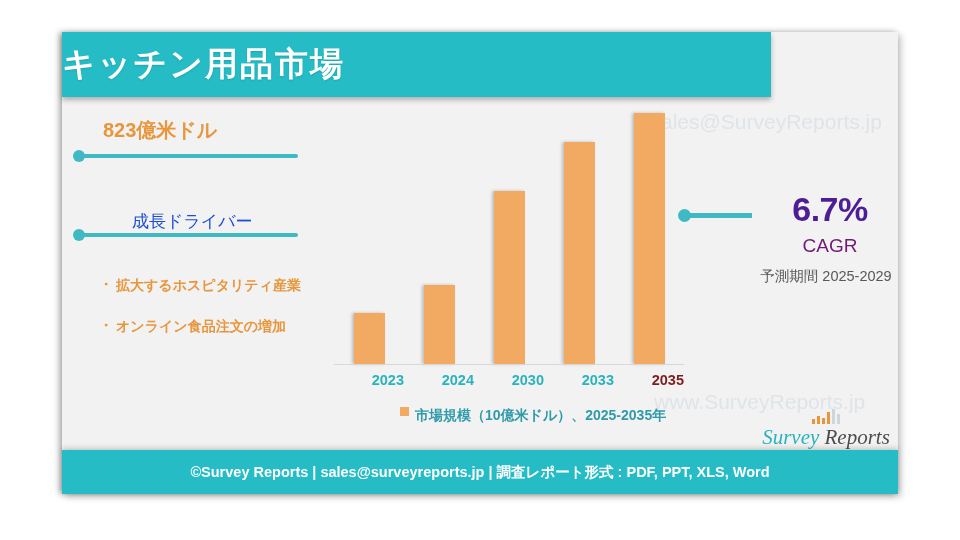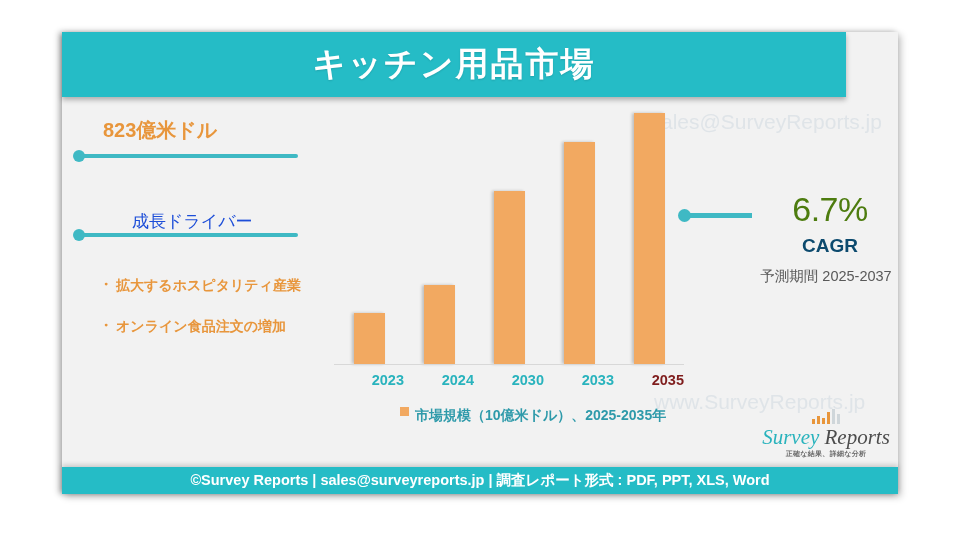--- a/index.html
+++ b/index.html
@@ -30,44 +30,43 @@
     height: 462px;
     background: #f2f2f2;
     box-shadow: -3px 0 6px rgba(0,0,0,0.30), 3px 3px 7px rgba(0,0,0,0.22);
   }
 
   
   .banner {
     position: absolute;
     left: 0;
     top: 0;
-    width: 784px;
+    width: 709px;
     height: 65px;
     background: #25bcc6;
     display: flex;
     align-items: center;
-    justify-content: center;
     box-shadow: 0 3px 5px rgba(0,0,0,0.28);
   }
   .banner-title {
     color: #ffffff;
     font-size: 33px;
     font-weight: 700;
     letter-spacing: 2px;
     text-shadow: 0 1px 2px rgba(0,0,0,0.13);
     white-space: nowrap;
   }
 
   
   .footer {
     position: absolute;
     left: 0;
     bottom: 0;
     width: 836px;
-    height: 27px;
+    height: 44px;
     background: #25bcc6;
     display: flex;
     align-items: center;
     justify-content: center;
     box-shadow: 0 -2px 5px rgba(0,0,0,0.18);
   }
   .footer-text {
     color: #ffffff;
     font-size: 14.5px;
     font-weight: 700;
@@ -249,34 +248,34 @@
     height: 13px;
     border-radius: 50%;
     background: #3fb9c4;
   }
   .cagr-value {
     position: absolute;
     left: 700px;
     top: 158px;
     width: 136px;
     text-align: center;
-    color: #4d7c0f;
+    color: #4c1d95;
     font-size: 34px;
-    font-weight: 400;
+    font-weight: 700;
     letter-spacing: -0.5px;
   }
   .cagr-label {
     position: absolute;
     left: 700px;
     top: 203px;
     width: 136px;
     text-align: center;
-    color: #0c4a6e;
+    color: #701a75;
     font-size: 19px;
-    font-weight: 700;
+    font-weight: 400;
   }
   .cagr-period {
     position: absolute;
     left: 684px;
     top: 235px;
     width: 160px;
     text-align: center;
     color: #595959;
     font-size: 14.5px;
     font-weight: 400;
@@ -388,21 +387,21 @@
         <div class="bar-label" style="left: 70px; color: rgb(41, 179, 189);">2024</div>
         <div class="bar-label" style="left: 140px; color: rgb(41, 179, 189);">2030</div>
         <div class="bar-label" style="left: 210px; color: rgb(41, 179, 189);">2033</div>
         <div class="bar-label" style="left: 280px; color: #7f1d1d;">2035</div>
       </div>
 
     <div class="cagr-dot"></div>
     <div class="cagr-rule"></div>
     <div class="cagr-value">6.7%</div>
     <div class="cagr-label">CAGR</div>
-    <div class="cagr-period">予測期間 2025-2037</div>
+    <div class="cagr-period">予測期間 2025-2029</div>
 
     <div class="logo">
       <div class="logo-bars">
         <i></i>
           <i></i>
           <i></i>
           <i></i>
           <i></i>
           <i></i>
       </div>

